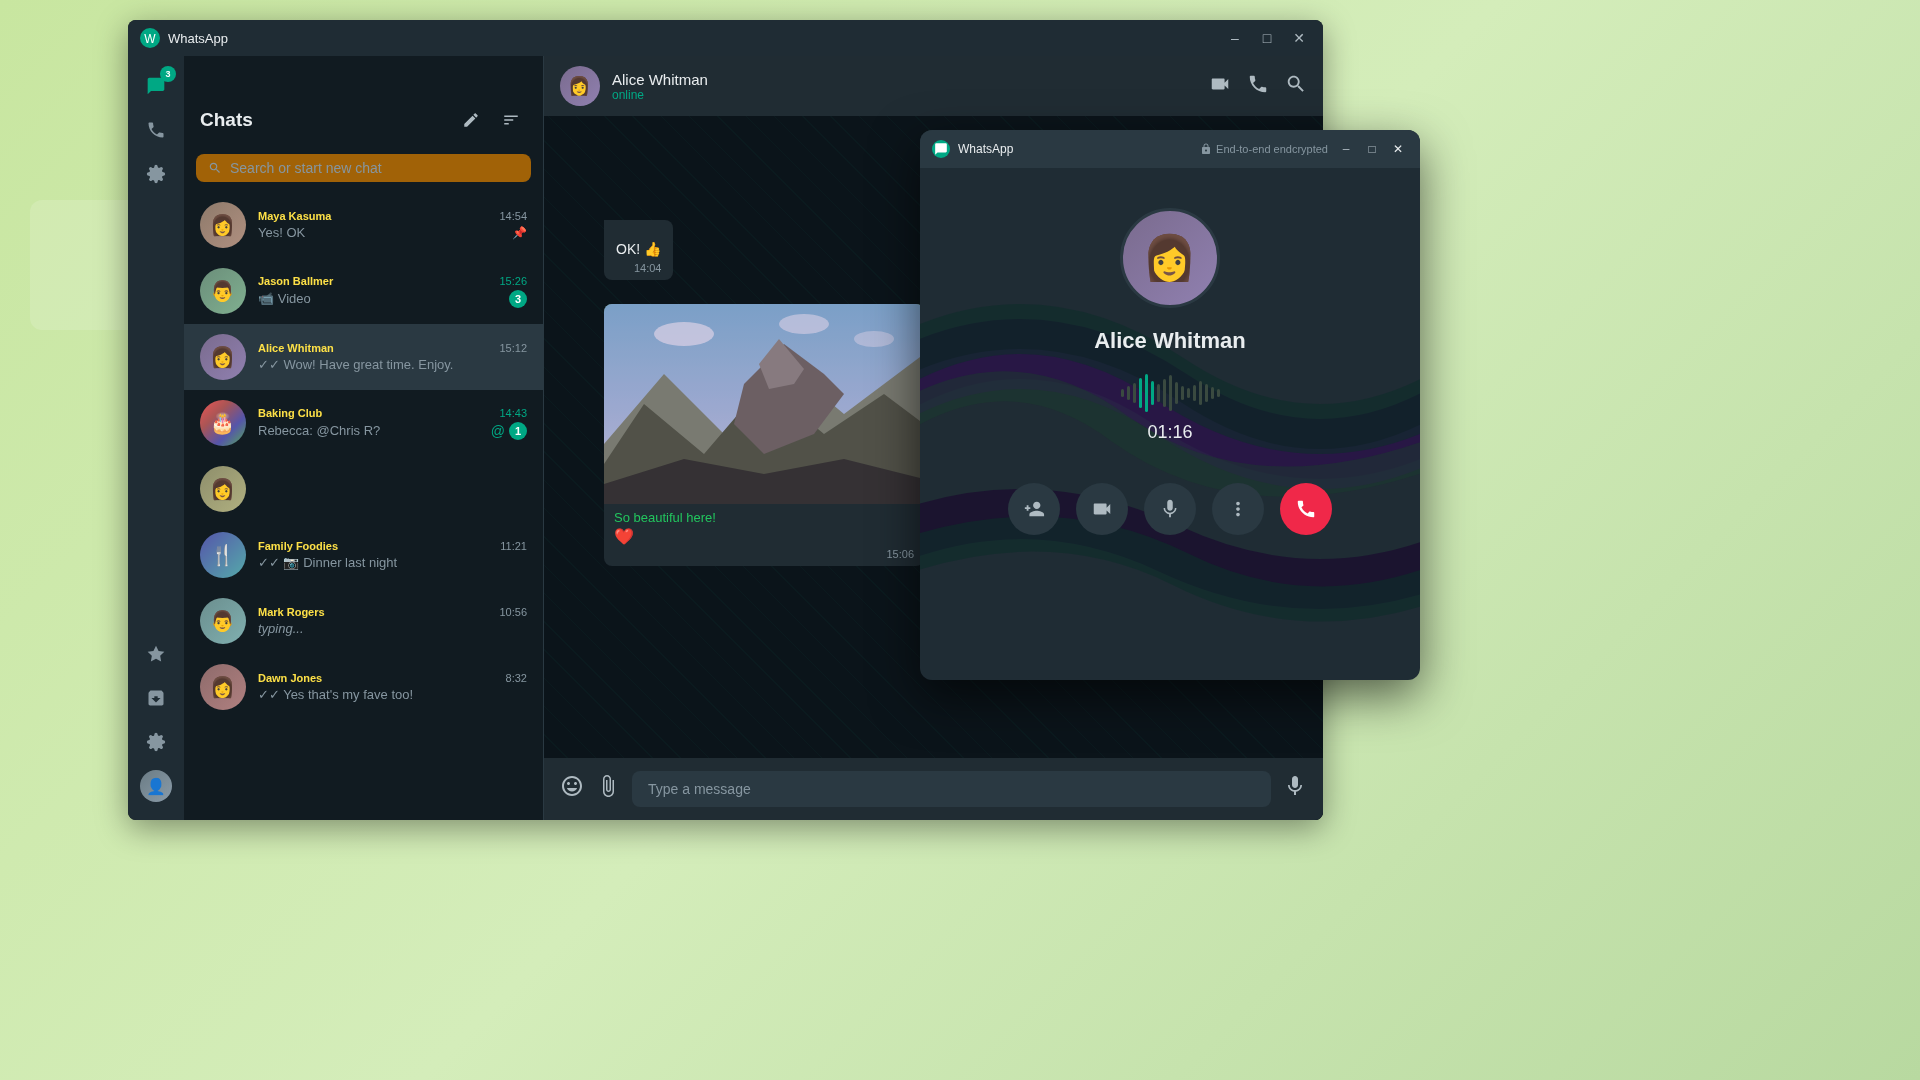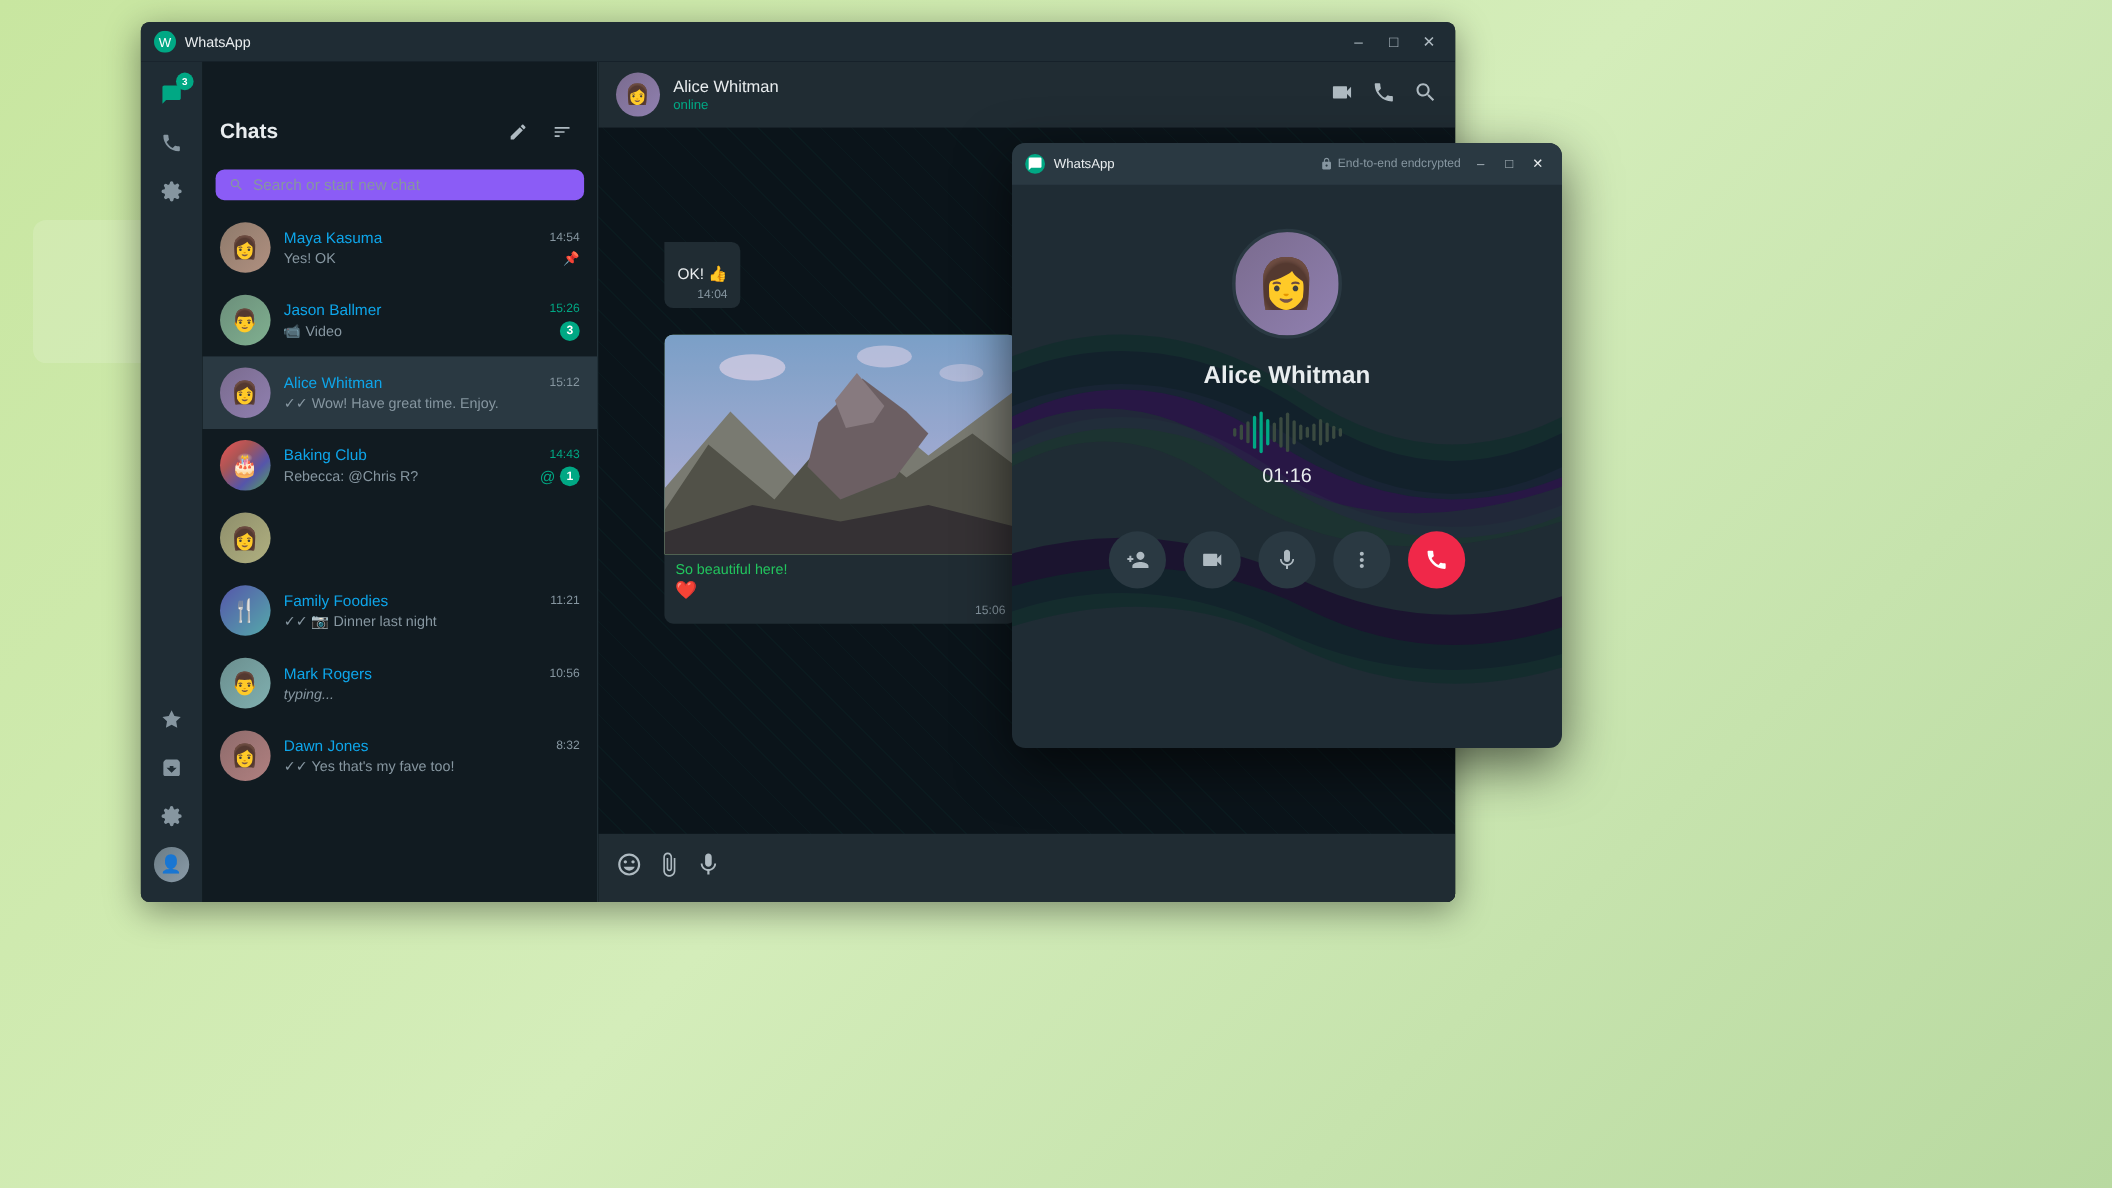--- a/index.html
+++ b/index.html
@@ -148,21 +148,21 @@
       color: #aebac1;
       font-size: 18px;
       cursor: pointer;
       border-radius: 50%;
     }
     .chatlist-search {
       padding: 6px 12px 10px;
       flex-shrink: 0;
     }
     .search-box {
-      background: #8b5cf6;
+      background: #a16207;
       border-radius: 8px;
       display: flex;
       align-items: center;
       padding: 6px 12px;
       gap: 8px;
     }
     .search-box input {
       background: none;
       border: none;
       outline: none;
@@ -193,21 +193,21 @@
       justify-content: center;
       font-size: 20px;
     }
     .chat-info { flex: 1; min-width: 0; }
     .chat-name-row {
       display: flex;
       align-items: center;
       justify-content: space-between;
       margin-bottom: 3px;
     }
-    .chat-name { color: #0ea5e9; font-size: 14px; font-weight: 400; }
+    .chat-name { color: #fde047; font-size: 11px; font-weight: 700; }
     .chat-time { color: #8696a0; font-size: 11px; }
     .chat-time.unread { color: #00a884; }
     .chat-preview-row {
       display: flex;
       align-items: center;
       justify-content: space-between;
     }
     .chat-preview { color: #8696a0; font-size: 13px; white-space: nowrap; overflow: hidden; text-overflow: ellipsis; max-width: 220px; display: flex; align-items: center; gap: 4px; }
     .unread-badge {
       background: #00a884;
@@ -802,20 +802,21 @@
           <div class="input-icon">
             <svg width="24" height="24" viewBox="0 0 24 24" fill="#aebac1">
               <path d="M11.99 2C6.47 2 2 6.48 2 12s4.47 10 9.99 10C17.52 22 22 17.52 22 12S17.52 2 11.99 2zM12 20c-4.42 0-8-3.58-8-8s3.58-8 8-8 8 3.58 8 8-3.58 8-8 8zm3.5-9c.83 0 1.5-.67 1.5-1.5S16.33 8 15.5 8 14 8.67 14 9.5s.67 1.5 1.5 1.5zm-7 0c.83 0 1.5-.67 1.5-1.5S9.33 8 8.5 8 7 8.67 7 9.5 7.67 11 8.5 11zm3.5 6.5c2.33 0 4.31-1.46 5.11-3.5H6.89c.8 2.04 2.78 3.5 5.11 3.5z"></path>
             </svg>
           </div>
           <div class="input-icon">
             <svg width="24" height="24" viewBox="0 0 24 24" fill="#aebac1">
               <path d="M16.5 6v11.5c0 2.21-1.79 4-4 4s-4-1.79-4-4V5c0-1.38 1.12-2.5 2.5-2.5s2.5 1.12 2.5 2.5v10.5c0 .55-.45 1-1 1s-1-.45-1-1V6H10v9.5c0 1.38 1.12 2.5 2.5 2.5s2.5-1.12 2.5-2.5V5c0-2.21-1.79-4-4-4S7 2.79 7 5v12.5c0 3.04 2.46 5.5 5.5 5.5s5.5-2.46 5.5-5.5V6h-1.5z"></path>
             </svg>
           </div>
+          <input type="text" class="message-input" placeholder="Type a message" style="">
           <div class="input-icon">
             <svg width="24" height="24" viewBox="0 0 24 24" fill="#aebac1">
               <path d="M12 14c1.66 0 2.99-1.34 2.99-3L15 5c0-1.66-1.34-3-3-3S9 3.34 9 5v6c0 1.66 1.34 3 3 3zm5.3-3c0 3-2.54 5.1-5.3 5.1S6.7 14 6.7 11H5c0 3.41 2.72 6.23 6 6.72V21h2v-3.28c3.28-.48 6-3.3 6-6.72h-1.7z"></path>
             </svg>
           </div>
         </div>
       </div>
     </div>
   </div>
 

